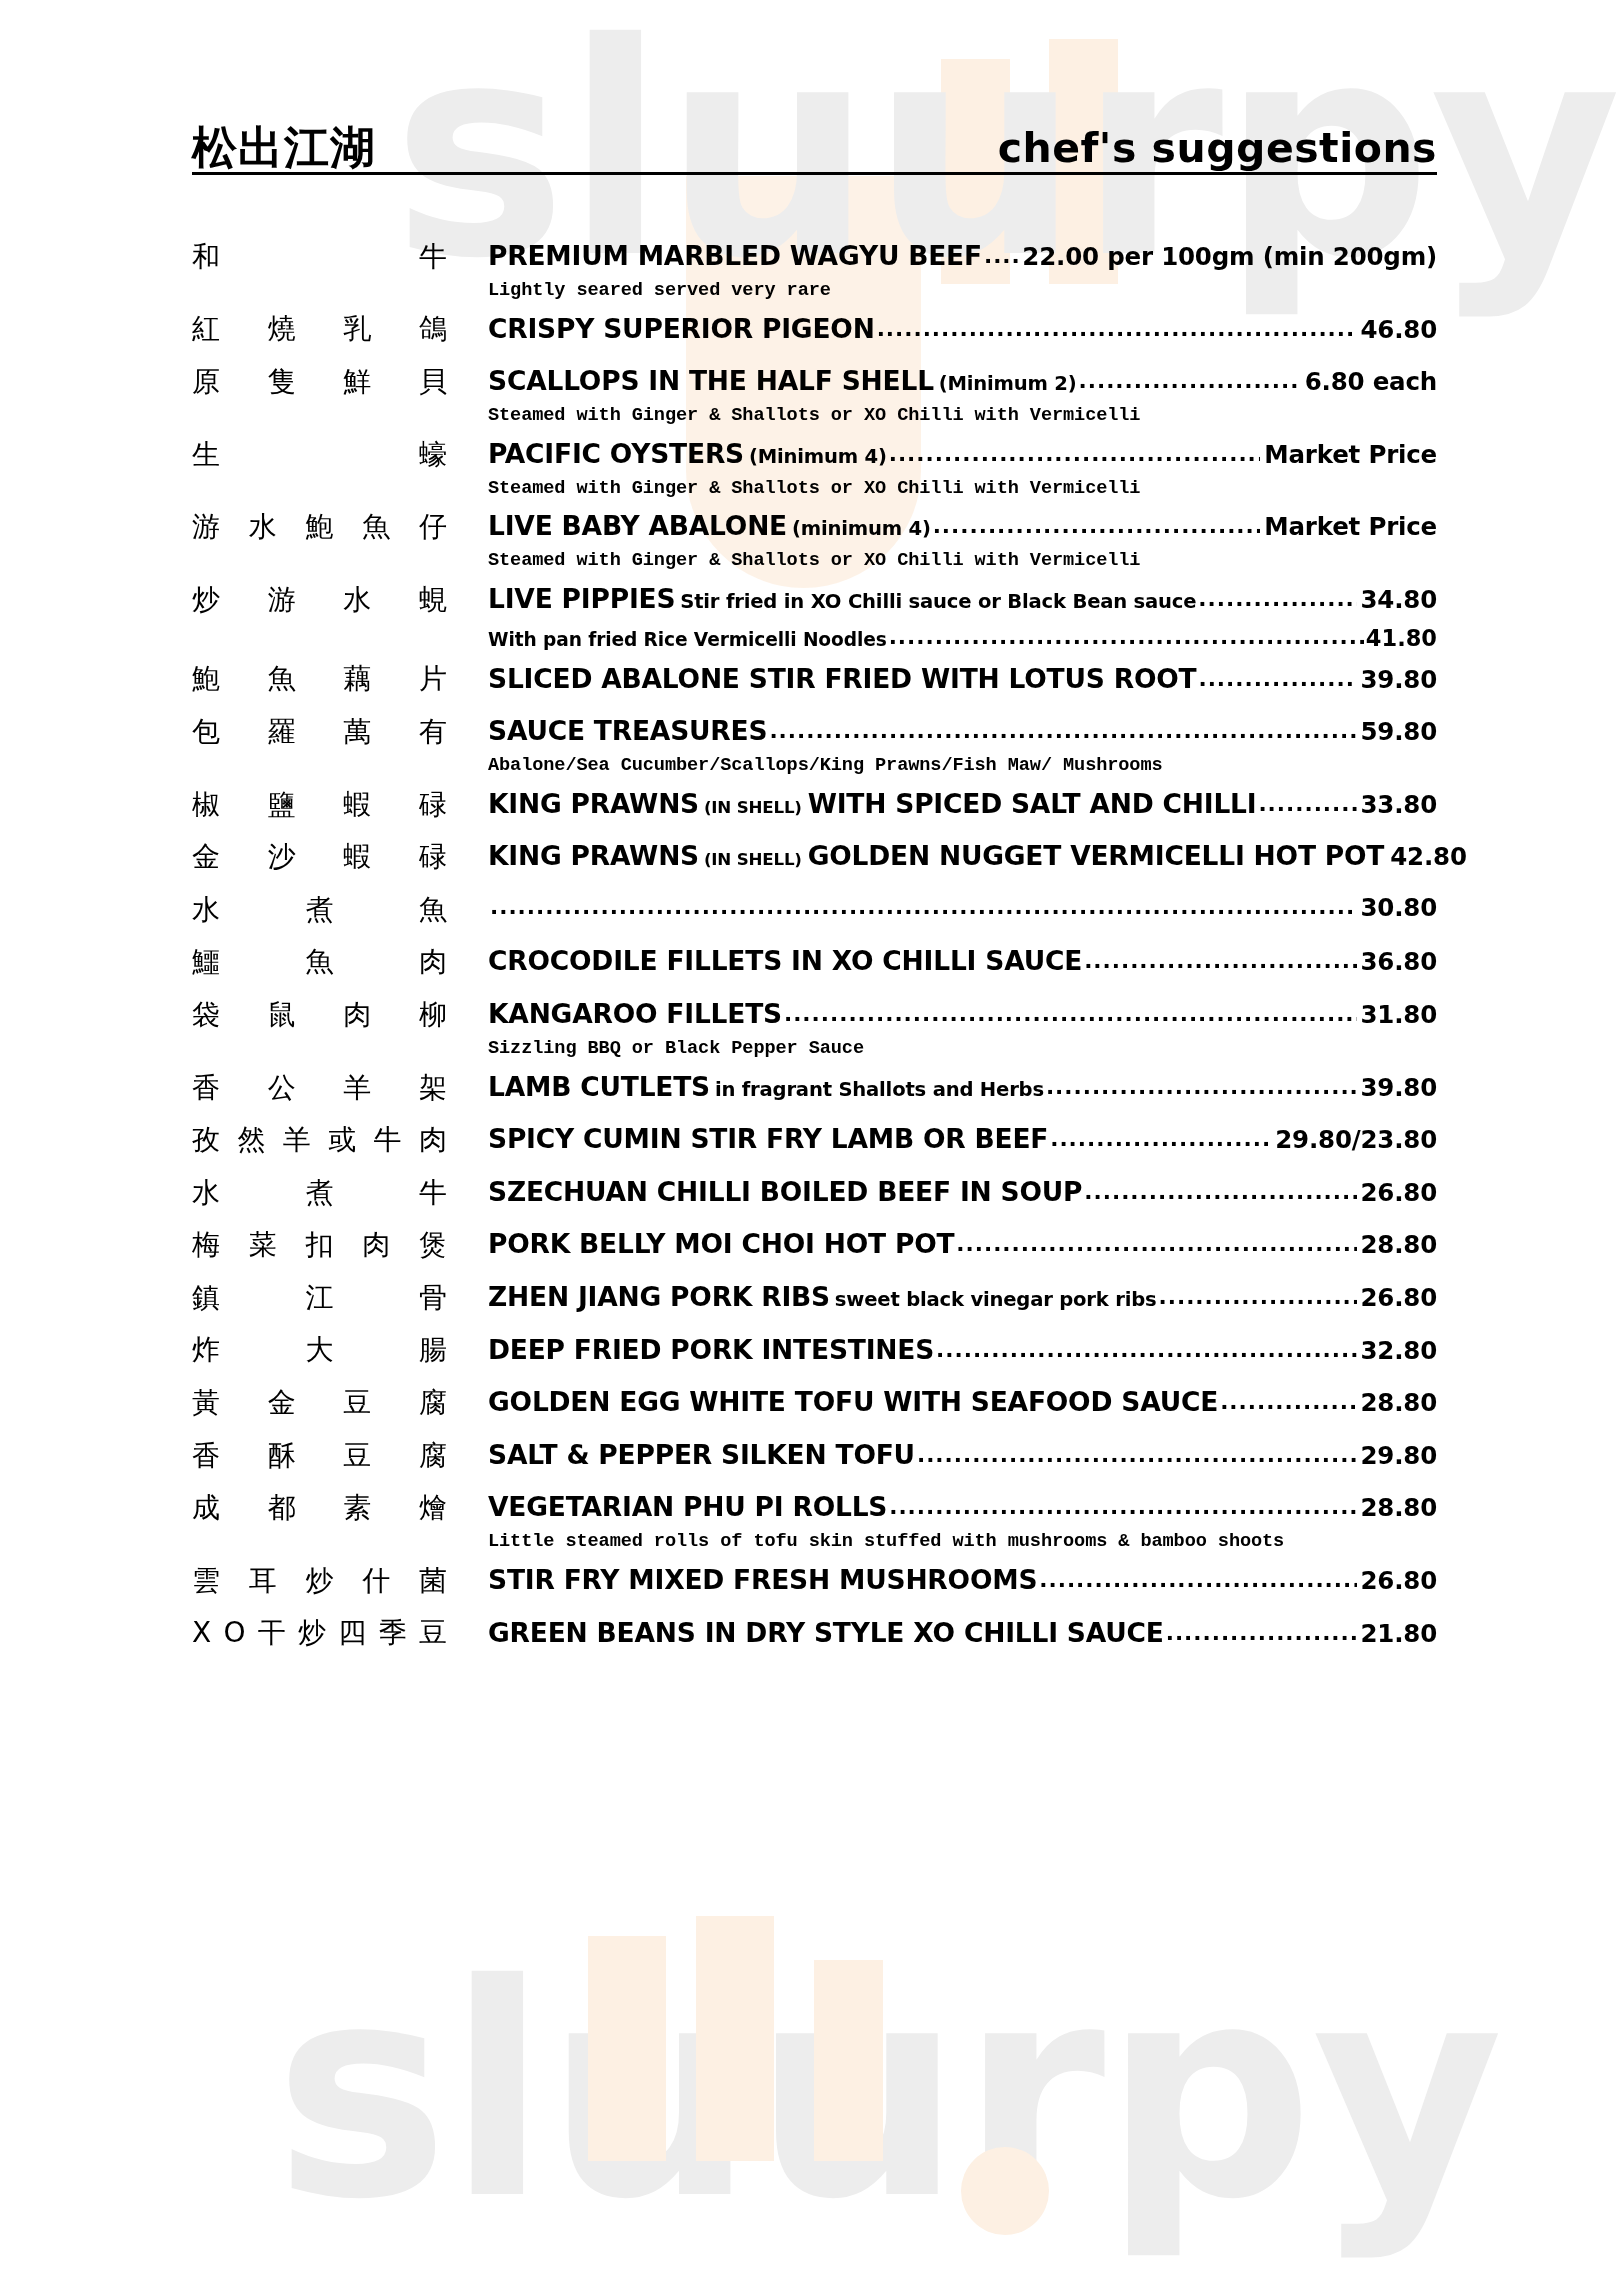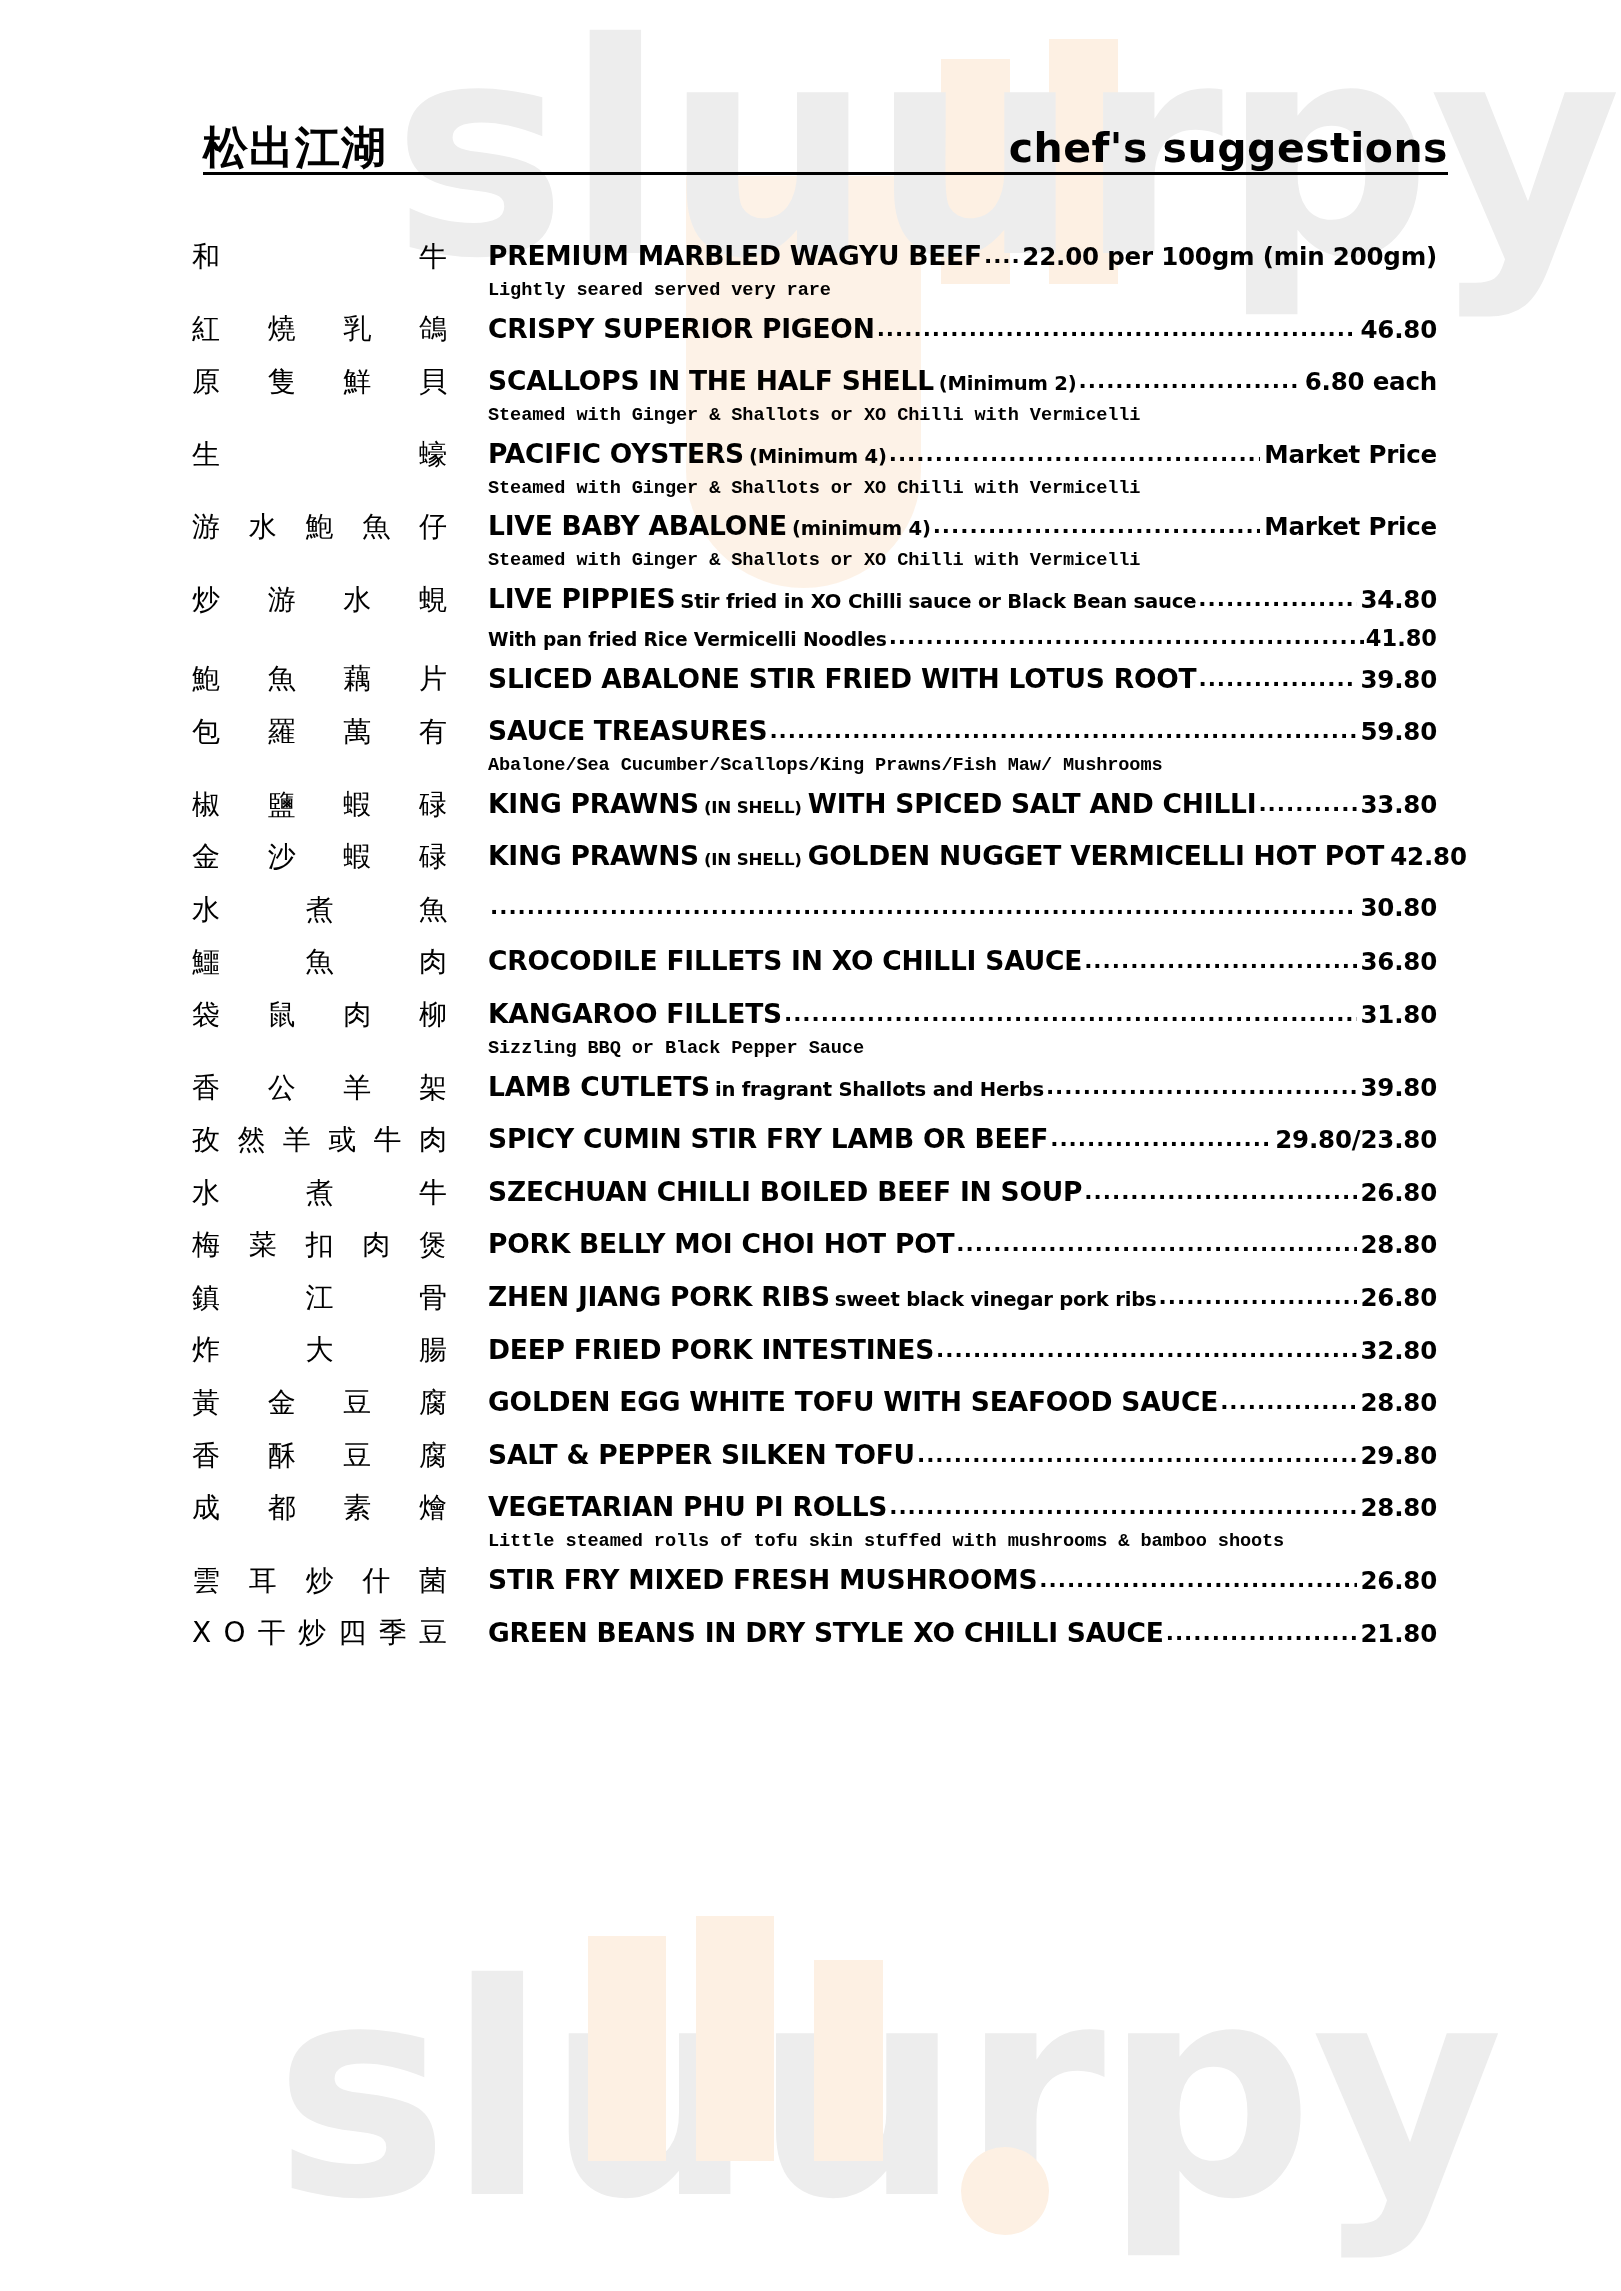--- a/index.html
+++ b/index.html
@@ -78,21 +78,20 @@
   #header {
     position: absolute;
     left: 192px;
     top: 125px;
     width: 1245px;
     display: flex;
     align-items: flex-end;
     justify-content: space-between;
     border-bottom: 3.9px solid #000;
     padding-bottom: 2px;
-    margin-left: 11px;
   }
   #header-cn {
     font-family: "DejaVu Sans", sans-serif;
     font-size: 45px;
     font-weight: 700;
     line-height: 1;
     letter-spacing: 1px;
   }
   #header-en {
     font-family: "DejaVu Sans", sans-serif;

